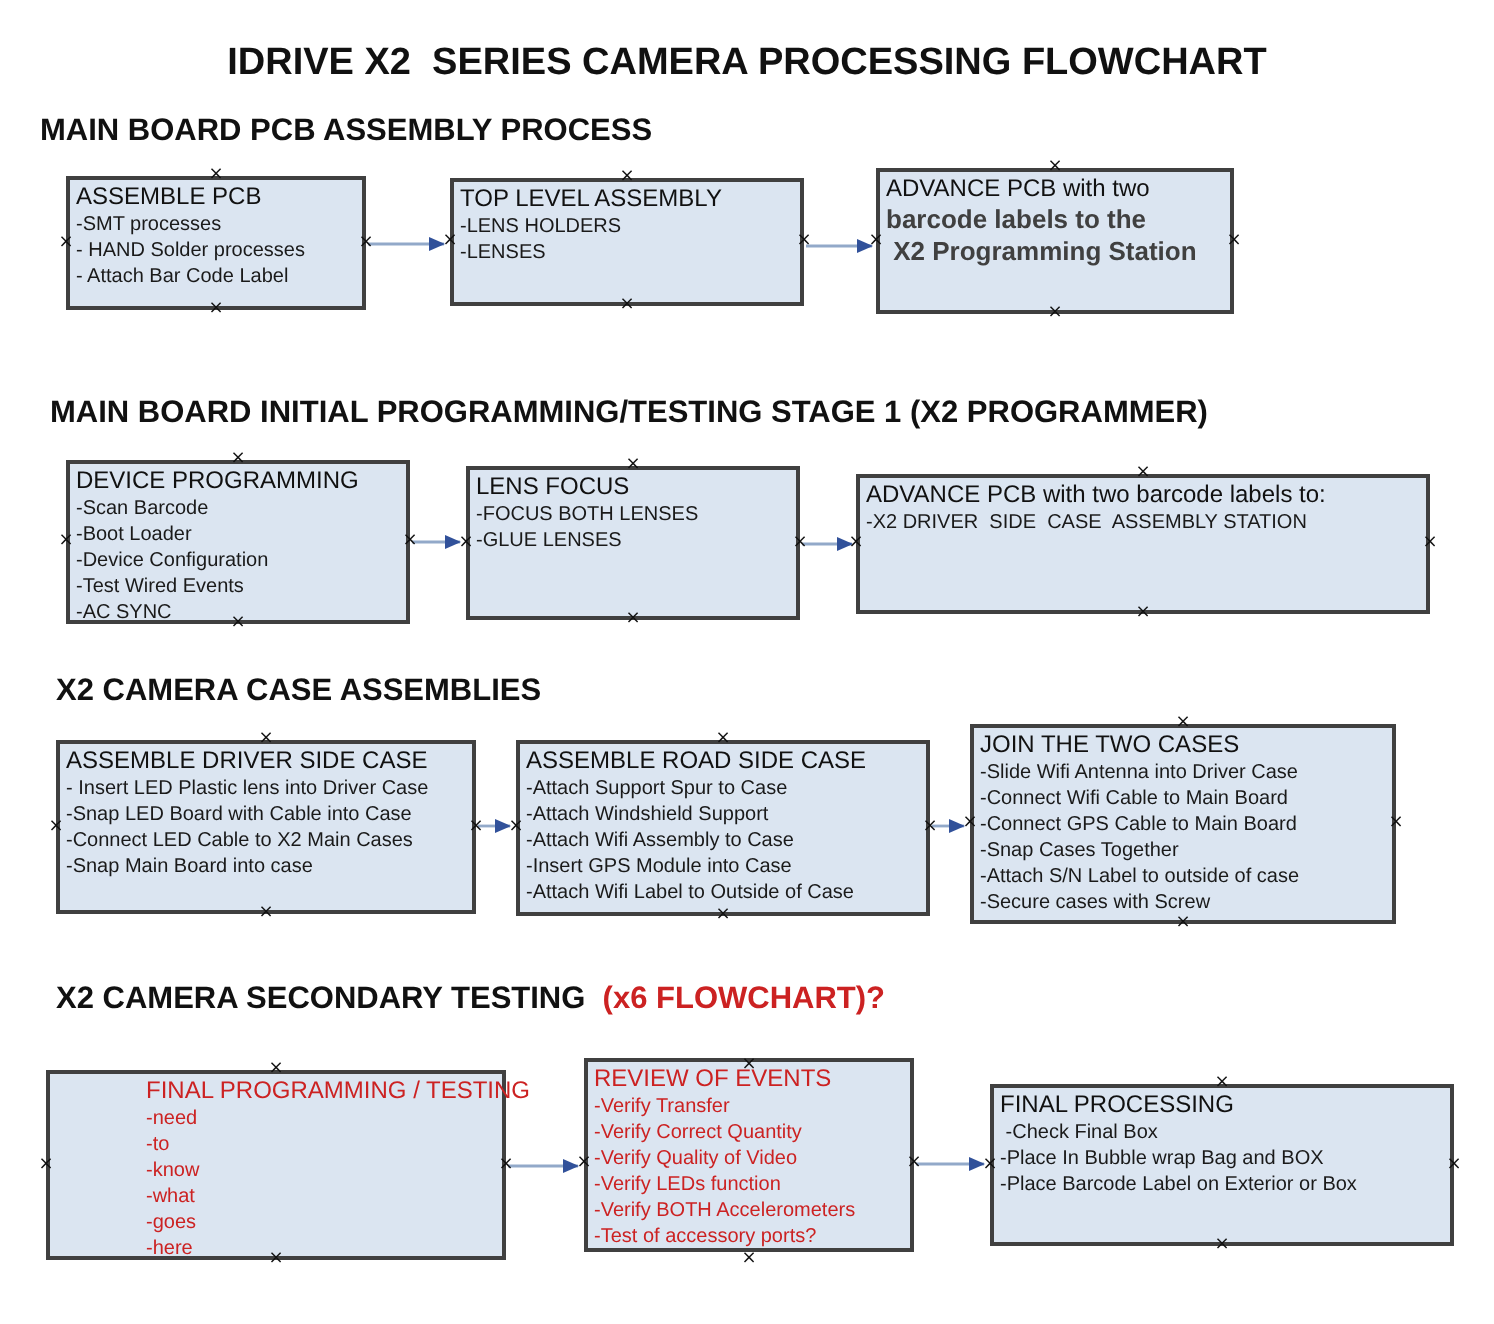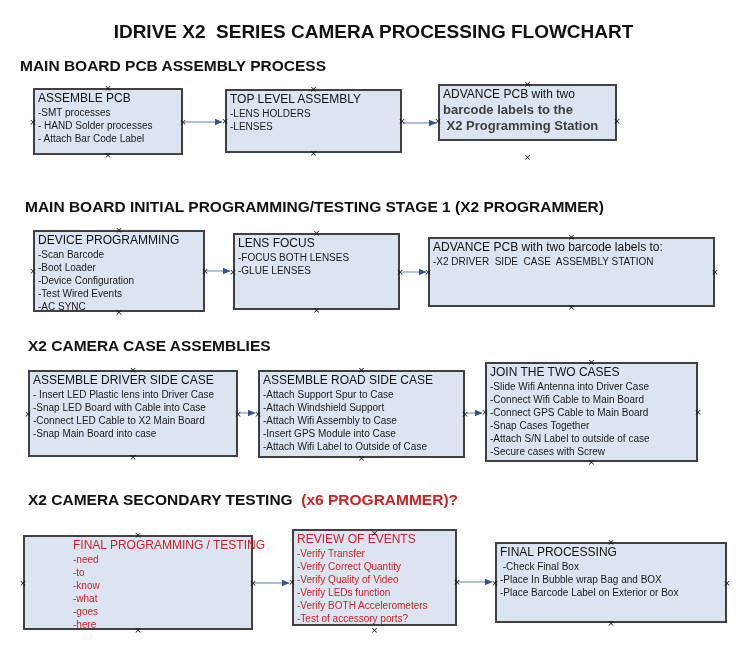--- a/index.html
+++ b/index.html
@@ -46,41 +46,41 @@
       <line x1="401" y1="272" x2="426" y2="272" stroke="#92a9c9" stroke-width="1.4" marker-end="url(#arrowhead)"></line>
       <line x1="239" y1="413" x2="255" y2="413" stroke="#92a9c9" stroke-width="1.4" marker-end="url(#arrowhead)"></line>
       <line x1="466" y1="413" x2="482" y2="413" stroke="#92a9c9" stroke-width="1.4" marker-end="url(#arrowhead)"></line>
       <line x1="254" y1="583" x2="289" y2="583" stroke="#92a9c9" stroke-width="1.4" marker-end="url(#arrowhead)"></line>
       <line x1="458" y1="582" x2="492" y2="582" stroke="#92a9c9" stroke-width="1.4" marker-end="url(#arrowhead)"></line>
     </svg>
   <div id="diagram">
       <div class="section-header" style="left: 20px; top: 57px;"><span>MAIN BOARD PCB ASSEMBLY PROCESS</span></div>
       <div class="section-header" style="left: 25px; top: 198px;"><span>MAIN BOARD INITIAL PROGRAMMING/TESTING STAGE 1 (X2 PROGRAMMER)</span></div>
       <div class="section-header" style="left: 28px; top: 337px;"><span>X2 CAMERA CASE ASSEMBLIES</span></div>
-      <div class="section-header" style="left: 28px; top: 491px;"><span>X2 CAMERA SECONDARY TESTING </span><span class="red-part"> (x6 PROGRAMMER)?</span></div>
+      <div class="section-header" style="left: 28px; top: 491px;"><span>X2 CAMERA SECONDARY TESTING </span><span class="red-part"> (x6 FLOWCHART)?</span></div>
       <div class="fc-box" style="left: 33px; top: 88px; width: 150px; height: 67px;">
         <div class="fc-title">ASSEMBLE PCB</div>
         <div class="fc-line">-SMT processes</div>
         <div class="fc-line">- HAND Solder processes</div>
         <div class="fc-line">- Attach Bar Code Label</div>
       </div>
       <div class="handle" style="left: 108px; top: 88px;">×</div>
       <div class="handle" style="left: 108px; top: 155px;">×</div>
       <div class="handle" style="left: 33px; top: 121.5px;">×</div>
       <div class="handle" style="left: 183px; top: 121.5px;">×</div>
       <div class="fc-box" style="left: 225px; top: 89px; width: 177px; height: 64px;">
         <div class="fc-title">TOP LEVEL ASSEMBLY</div>
         <div class="fc-line">-LENS HOLDERS</div>
         <div class="fc-line">-LENSES</div>
       </div>
       <div class="handle" style="left: 313.5px; top: 89px;">×</div>
       <div class="handle" style="left: 313.5px; top: 153px;">×</div>
       <div class="handle" style="left: 225px; top: 121px;">×</div>
       <div class="handle" style="left: 402px; top: 121px;">×</div>
-      <div class="fc-box" style="left: 438px; top: 84px; width: 179px; height: 57px;">
+      <div class="fc-box" style="left: 438px; top: 84px; width: 179px; height: 73px;">
         <div class="fc-title">ADVANCE PCB with two</div>
         <div class="fc-line bold">barcode labels to the</div>
         <div class="fc-line bold"> X2 Programming Station</div>
       </div>
       <div class="handle" style="left: 527.5px; top: 84px;">×</div>
       <div class="handle" style="left: 527.5px; top: 157px;">×</div>
       <div class="handle" style="left: 438px; top: 120.5px;">×</div>
       <div class="handle" style="left: 617px; top: 120.5px;">×</div>
       <div class="fc-box" style="left: 33px; top: 230px; width: 172px; height: 82px;">
         <div class="fc-title">DEVICE PROGRAMMING</div>
@@ -108,21 +108,21 @@
         <div class="fc-line">-X2 DRIVER  SIDE  CASE  ASSEMBLY STATION</div>
       </div>
       <div class="handle" style="left: 571.5px; top: 237px;">×</div>
       <div class="handle" style="left: 571.5px; top: 307px;">×</div>
       <div class="handle" style="left: 428px; top: 272px;">×</div>
       <div class="handle" style="left: 715px; top: 272px;">×</div>
       <div class="fc-box" style="left: 28px; top: 370px; width: 210px; height: 87px;">
         <div class="fc-title">ASSEMBLE DRIVER SIDE CASE</div>
         <div class="fc-line">- Insert LED Plastic lens into Driver Case</div>
         <div class="fc-line">-Snap LED Board with Cable into Case</div>
-        <div class="fc-line">-Connect LED Cable to X2 Main Board</div>
+        <div class="fc-line">-Connect LED Cable to X2 Main Cases</div>
         <div class="fc-line">-Snap Main Board into case</div>
       </div>
       <div class="handle" style="left: 133px; top: 370px;">×</div>
       <div class="handle" style="left: 133px; top: 457px;">×</div>
       <div class="handle" style="left: 28px; top: 413.5px;">×</div>
       <div class="handle" style="left: 238px; top: 413.5px;">×</div>
       <div class="fc-box" style="left: 258px; top: 370px; width: 207px; height: 88px;">
         <div class="fc-title">ASSEMBLE ROAD SIDE CASE</div>
         <div class="fc-line">-Attach Support Spur to Case</div>
         <div class="fc-line">-Attach Windshield Support</div>

